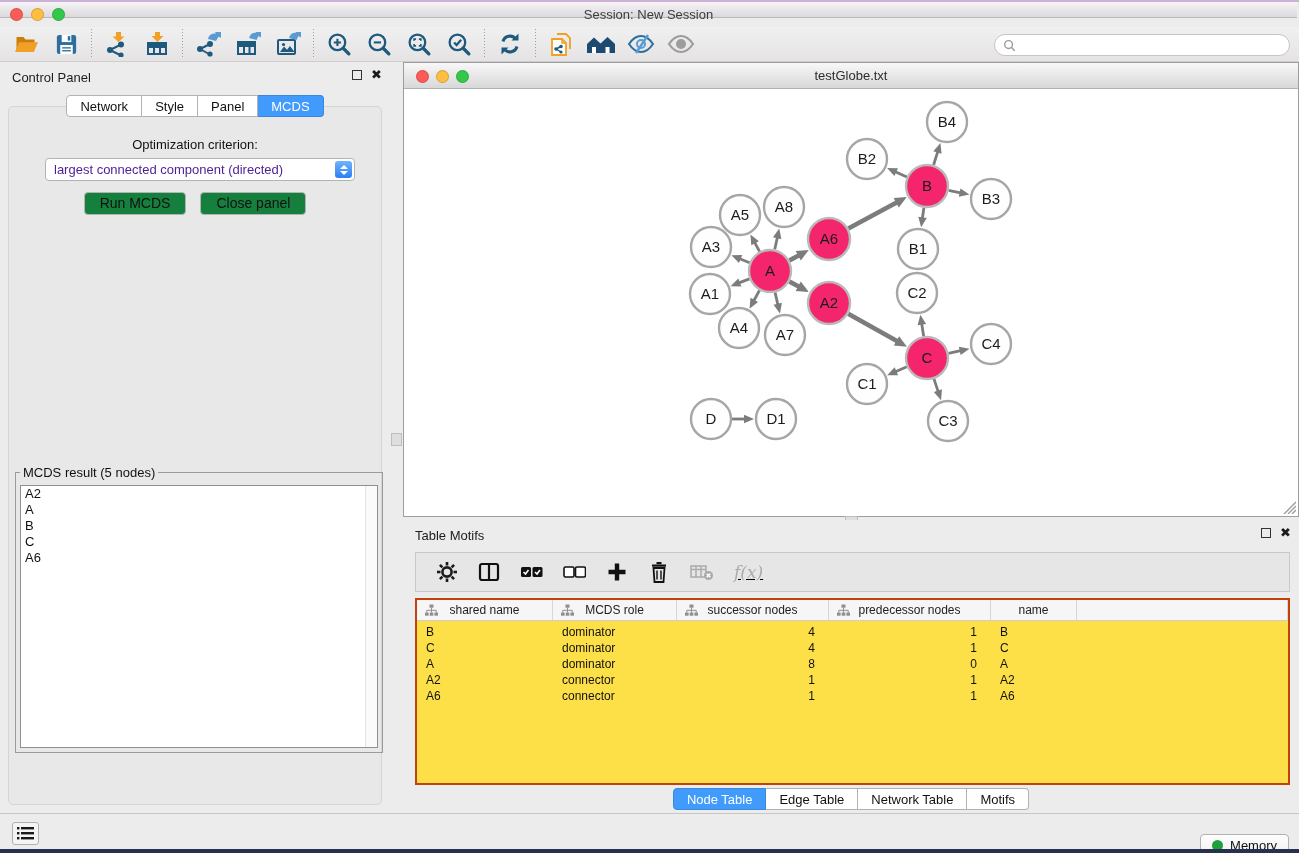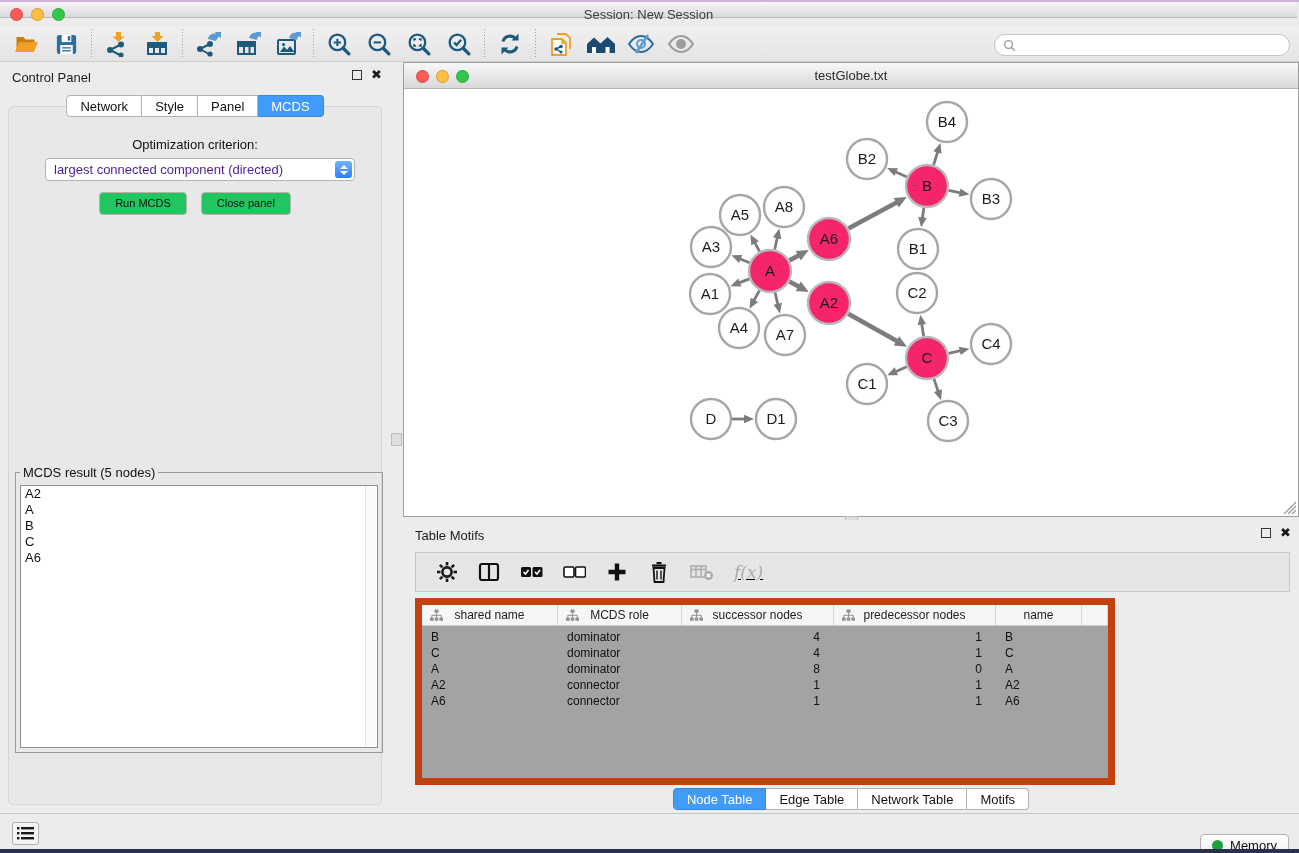--- a/index.html
+++ b/index.html
@@ -46,22 +46,22 @@
   .opt-label { position:absolute; top:30px; left:0; right:0; text-align:center; font-size:13px; color:#111; }
   .selectbox { position:absolute; left:36px; right:26px; top:51px; height:23px; background:#fff;
                border:1px solid #b3b3b3; border-radius:4px; display:flex; align-items:center;
                padding-left:8px; font-size:13px; color:#4c1d95; }
   .stepper { position:absolute; right:2px; top:2px; bottom:2px; width:17px; border-radius:3px;
              background:linear-gradient(#6fb4fd,#2e7ef5); display:flex; flex-direction:column;
              align-items:center; justify-content:center; gap:2px; }
   .stepper i { width:0; height:0; border-left:4px solid transparent; border-right:4px solid transparent; }
   .stepper .up { border-bottom:4px solid #fff; } .stepper .dn { border-top:4px solid #fff; }
   .cp-buttons { position:absolute; top:85px; left:0; right:0; display:flex; justify-content:center; gap:14px; }
-  .btn { height:23px; padding:0 15px; background:#22c55e; border:1px solid #b3b3b3; border-radius:4px;
-         font-size:11px; color:#111; line-height:21px; }
+  .btn { height:23px; padding:0 15px; background:#15803d; border:1px solid #b3b3b3; border-radius:4px;
+         font-size:14px; color:#111; line-height:21px; }
   .mcds-fieldset { position:absolute; left:6px; width:368px; top:365px; height:281px;
                    border:1px solid #9a9a9a; }
   .mcds-legend { position:absolute; top:-8px; left:4px; background:#e9e8e8; padding:0 3px;
                  font-size:13px; color:#111; }
   .mcds-list { position:absolute; left:4px; right:4px; top:12px; bottom:4px; background:#fff;
                border:1px solid #8f8f8f; overflow:hidden; }
   .mcds-scroll { position:absolute; right:0; top:0; bottom:0; width:12px; background:#fafafa;
                  border-left:1px solid #e3e3e3; }
   .mcds-item { font-size:13px; line-height:16px; padding-left:4px; color:#111; }
 
@@ -78,22 +78,22 @@
               border:1px solid #bdbdbd; }
   .h-handle { position:absolute; left:845px; top:516px; width:13px; height:6px; background:#dedede;
               border:1px solid #bdbdbd; }
 
   
   .table-panel { position:absolute; left:403px; top:520px; width:896px; height:293px; background:#ececec; }
   .tp-toolbar { position:absolute; left:12px; top:32px; width:875px; height:40px; background:#e7e6e6;
                 border:1px solid #c9c8c8; display:flex; align-items:center; gap:20px; padding-left:20px;text-decoration:underline; }
   .tp-ico { display:flex; align-items:center; justify-content:center; min-width:22px; height:24px; }
   .fx { font-family:"DejaVu Serif", serif; font-style:italic; font-size:17px; color:#ababab; }
-  .tp-table { position:absolute; left:12px; top:78px; width:700px; height:187px; background:#a3a3a3;
-              border:7px solid #c2410c; overflow:hidden; }
+  .tp-table { position:absolute; left:12px; top:78px; width:875px; height:187px; background:#fde047;
+              border:2px solid #c2410c; overflow:hidden; }
   .thead { display:grid; grid-template-columns:136px 124px 152px 162px 86px 1fr; height:21px;
            background:#f6f6f6; border-bottom:1px solid #cfcfcf; }
   .th { position:relative; display:flex; align-items:center; justify-content:center; font-size:12px;
         color:#222; border-right:1px solid #d6d6d6; }
   .th .tree { position:absolute; left:8px; top:4px; }
   .trow { display:grid; grid-template-columns:136px 124px 152px 162px 86px 1fr; height:16px;
           align-items:center; font-size:12px; color:#111; }
   .trow:first-child { margin-top:3px; }
   .td { padding:0 9px; white-space:nowrap; }
   .td.num { text-align:right; padding-right:14px; }

